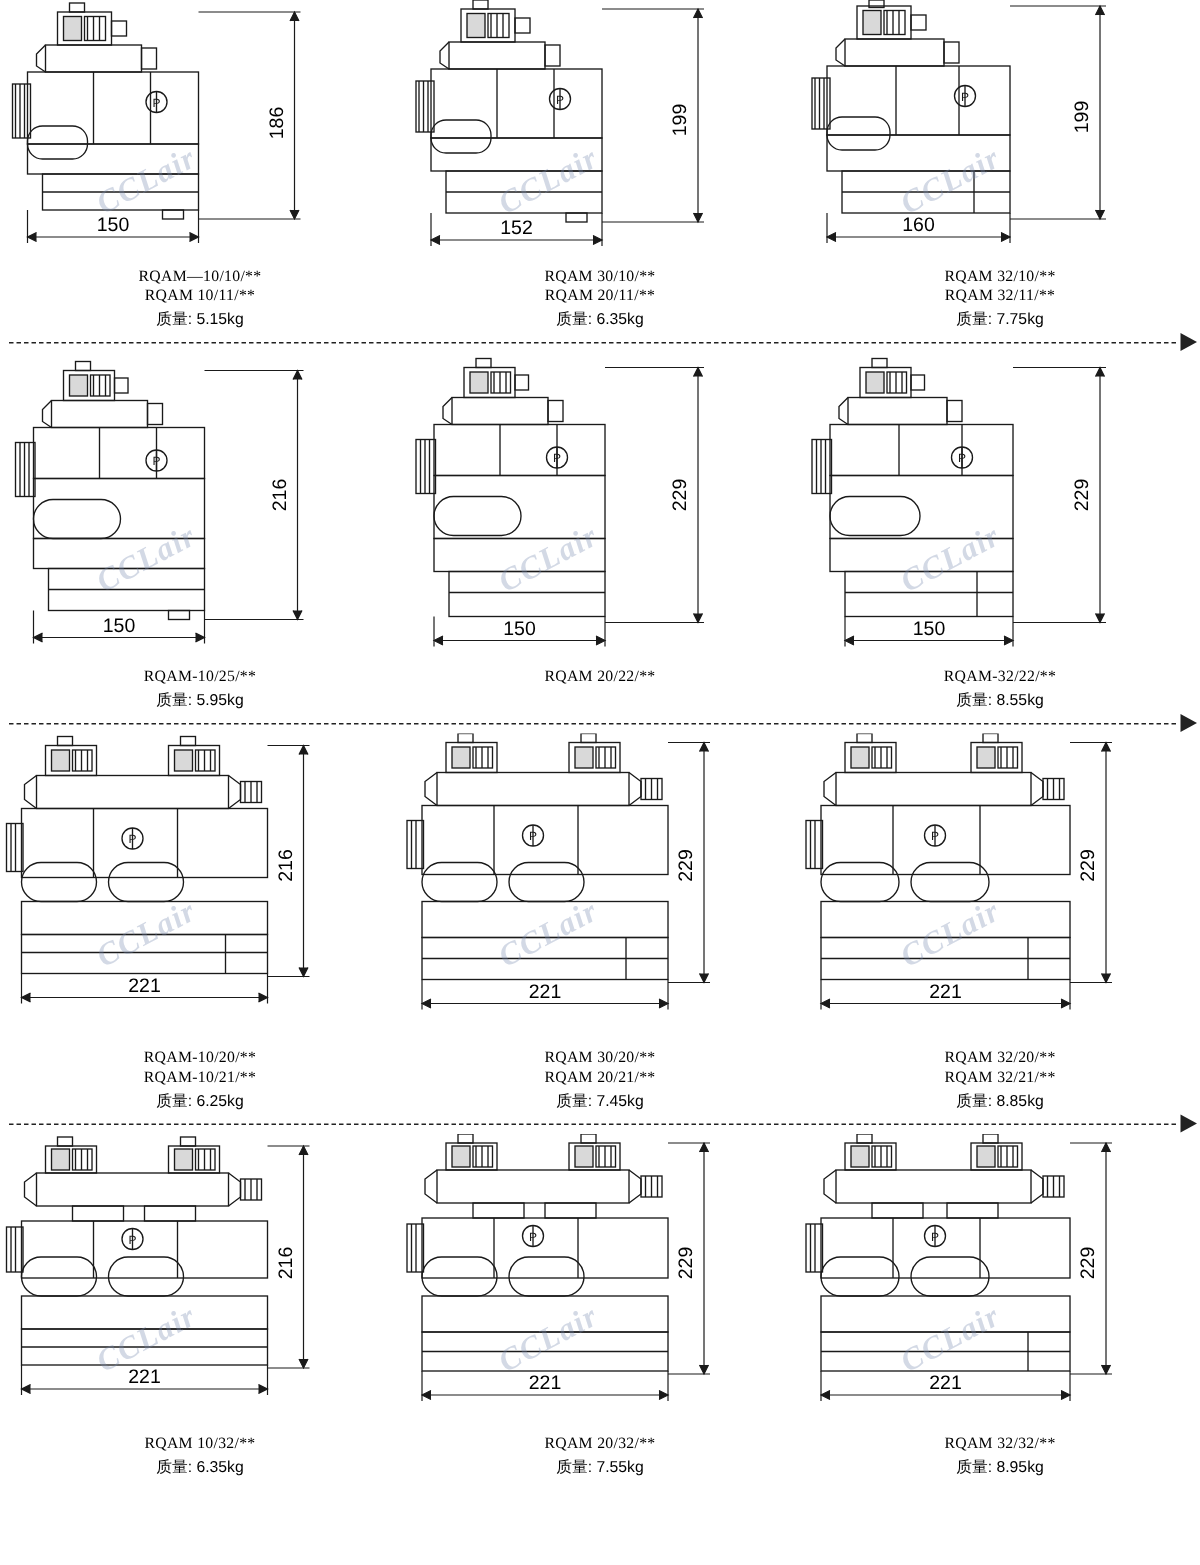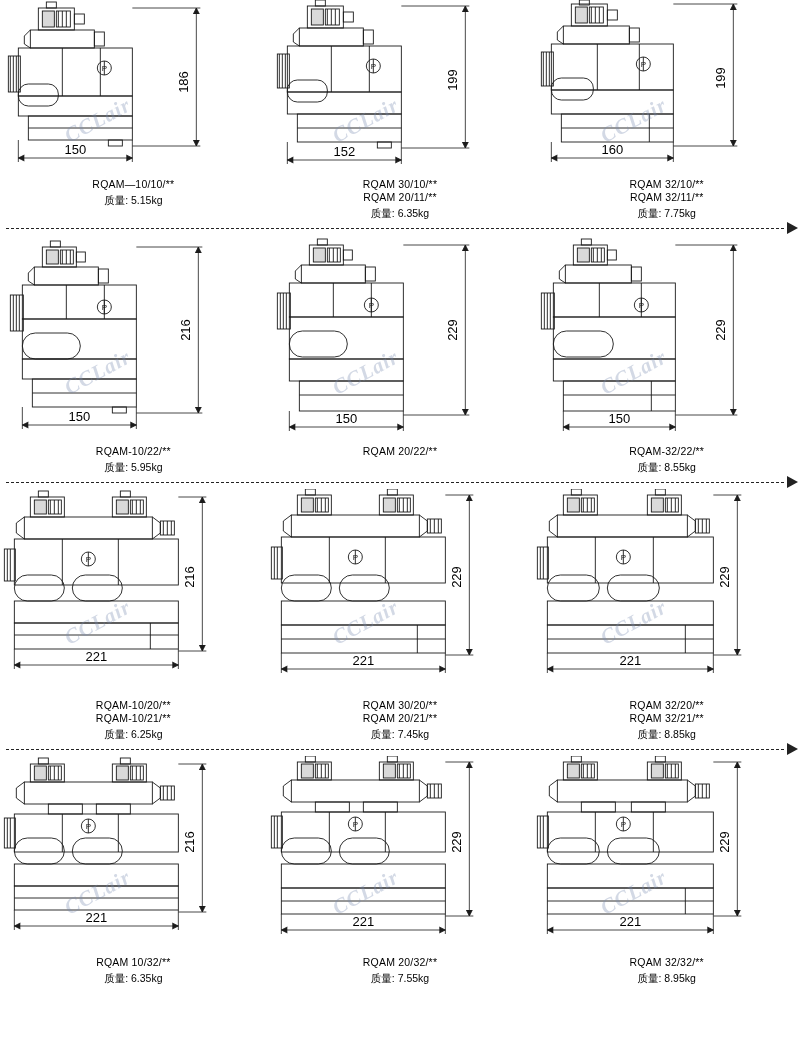--- a/index.html
+++ b/index.html
@@ -64,20 +64,21 @@
     height: 100%;
   }
   
   .caption {
     text-align: center;
     font-size: 10.5px;
     line-height: 13px;
     letter-spacing: 0.2px;
     color: #000;
     white-space: pre;
+    font-family: Liberation Serif, serif;
   }
   .weight {
     text-align: center;
     font-size: 10.5px;
     line-height: 15px;
     color: #000;
     margin-top: 2px;
   }
   
   .wm {
@@ -152,20 +153,21 @@
             <line x1="18" y1="158" x2="132" y2="158"></line>
             <line x1="18" y1="140" x2="18" y2="162"></line>
             <line x1="132" y1="140" x2="132" y2="162"></line>
             <path d="M24 155 L18 158 L24 161" fill="#1a1a1a"></path>
             <path d="M126 155 L132 158 L126 161" fill="#1a1a1a"></path>
           </g>
           <text x="75" y="154" font-size="13" text-anchor="middle" fill="#000" font-family="Liberation Sans, sans-serif">150</text>
         </svg>
       </div>
       <div class="caption">RQAM—10/10/**</div>
+      <div class="caption">RQAM 10/11/**</div>
       <div class="weight">质量: 5.15kg</div>
     </div>
 
     <div class="cell">
       <div class="draw" style="height:178px">
         <svg viewBox="0 0 266 178" preserveAspectRatio="xMidYMid meet">
           <g fill="none" stroke="#1a1a1a" stroke-width="0.9">
             <rect x="40" y="6" width="36" height="22"></rect>
             <rect x="44" y="9" width="12" height="16" fill="#d9d9d9"></rect>
             <rect x="58" y="9" width="14" height="16"></rect>
@@ -322,21 +324,21 @@
           <g stroke="#1a1a1a" stroke-width="0.8" fill="none">
             <line x1="22" y1="190" x2="136" y2="190"></line>
             <line x1="22" y1="172" x2="22" y2="194"></line>
             <line x1="136" y1="172" x2="136" y2="194"></line>
             <path d="M28 187 L22 190 L28 193" fill="#1a1a1a"></path>
             <path d="M130 187 L136 190 L130 193" fill="#1a1a1a"></path>
           </g>
           <text x="79" y="186" font-size="13" text-anchor="middle" fill="#000" font-family="Liberation Sans, sans-serif">150</text>
         </svg>
       </div>
-      <div class="caption">RQAM-10/22/**</div>
+      <div class="caption">RQAM-10/25/**</div>
       <div class="weight">质量: 5.95kg</div>
     </div>
 
     <div class="cell">
       <div class="draw" style="height:210px">
         <svg viewBox="0 0 266 210" preserveAspectRatio="xMidYMid meet">
           <g fill="none" stroke="#1a1a1a" stroke-width="0.9">
             <rect x="42" y="10" width="34" height="20"></rect>
             <rect x="46" y="13" width="12" height="14" fill="#d9d9d9"></rect>
             <rect x="60" y="13" width="13" height="14"></rect>

